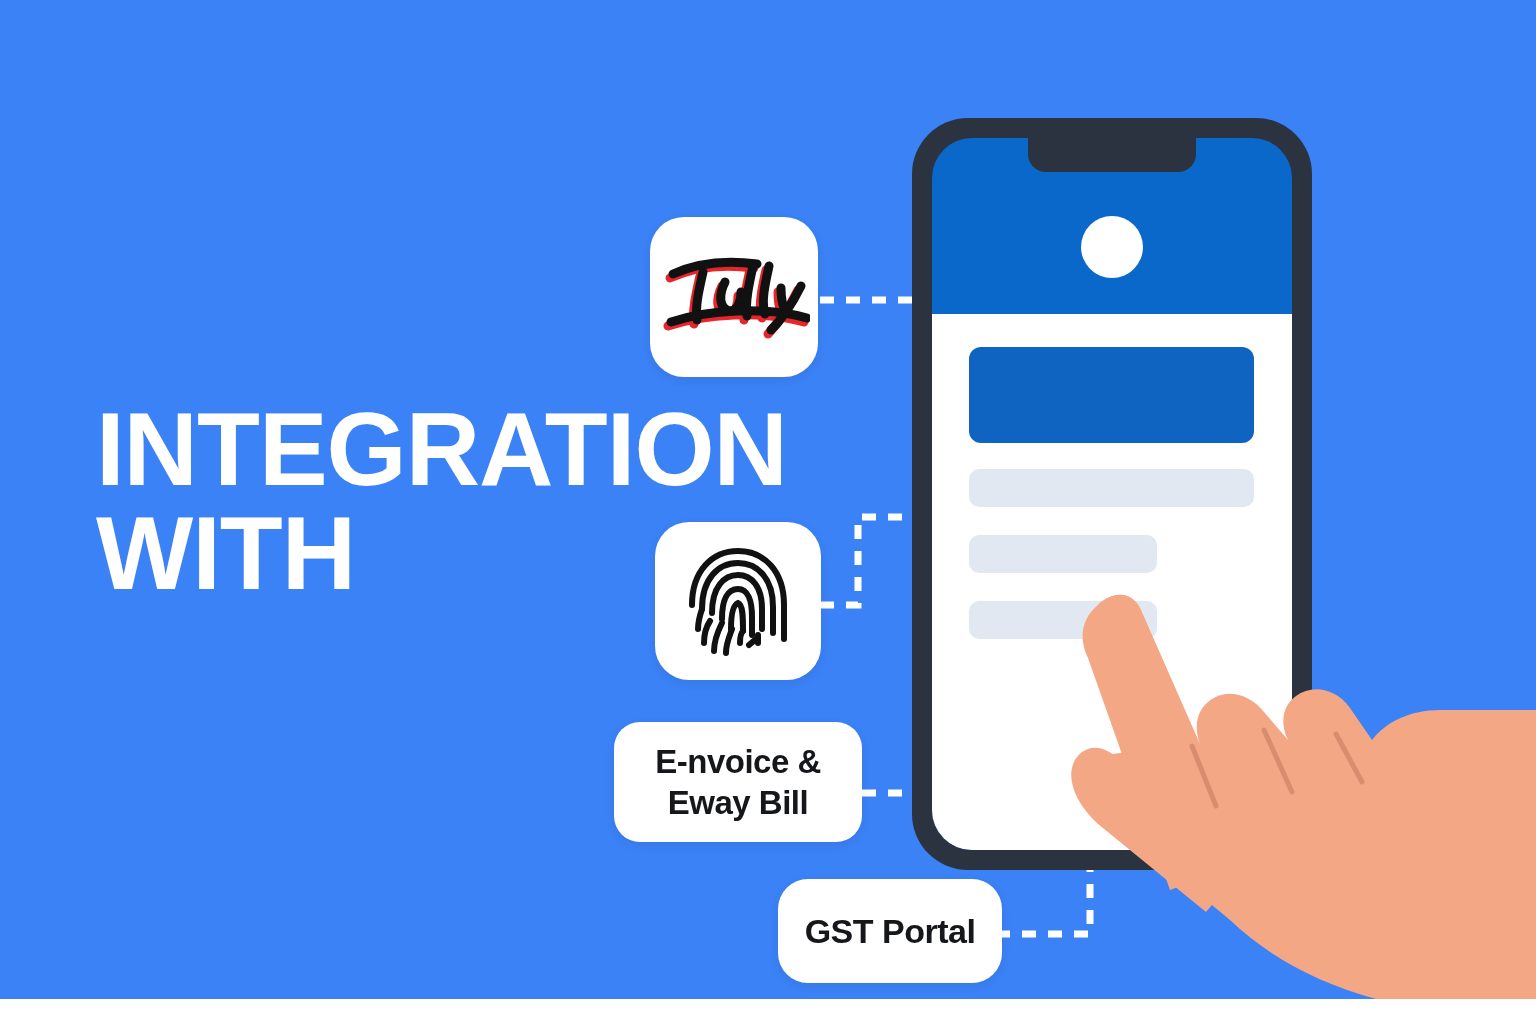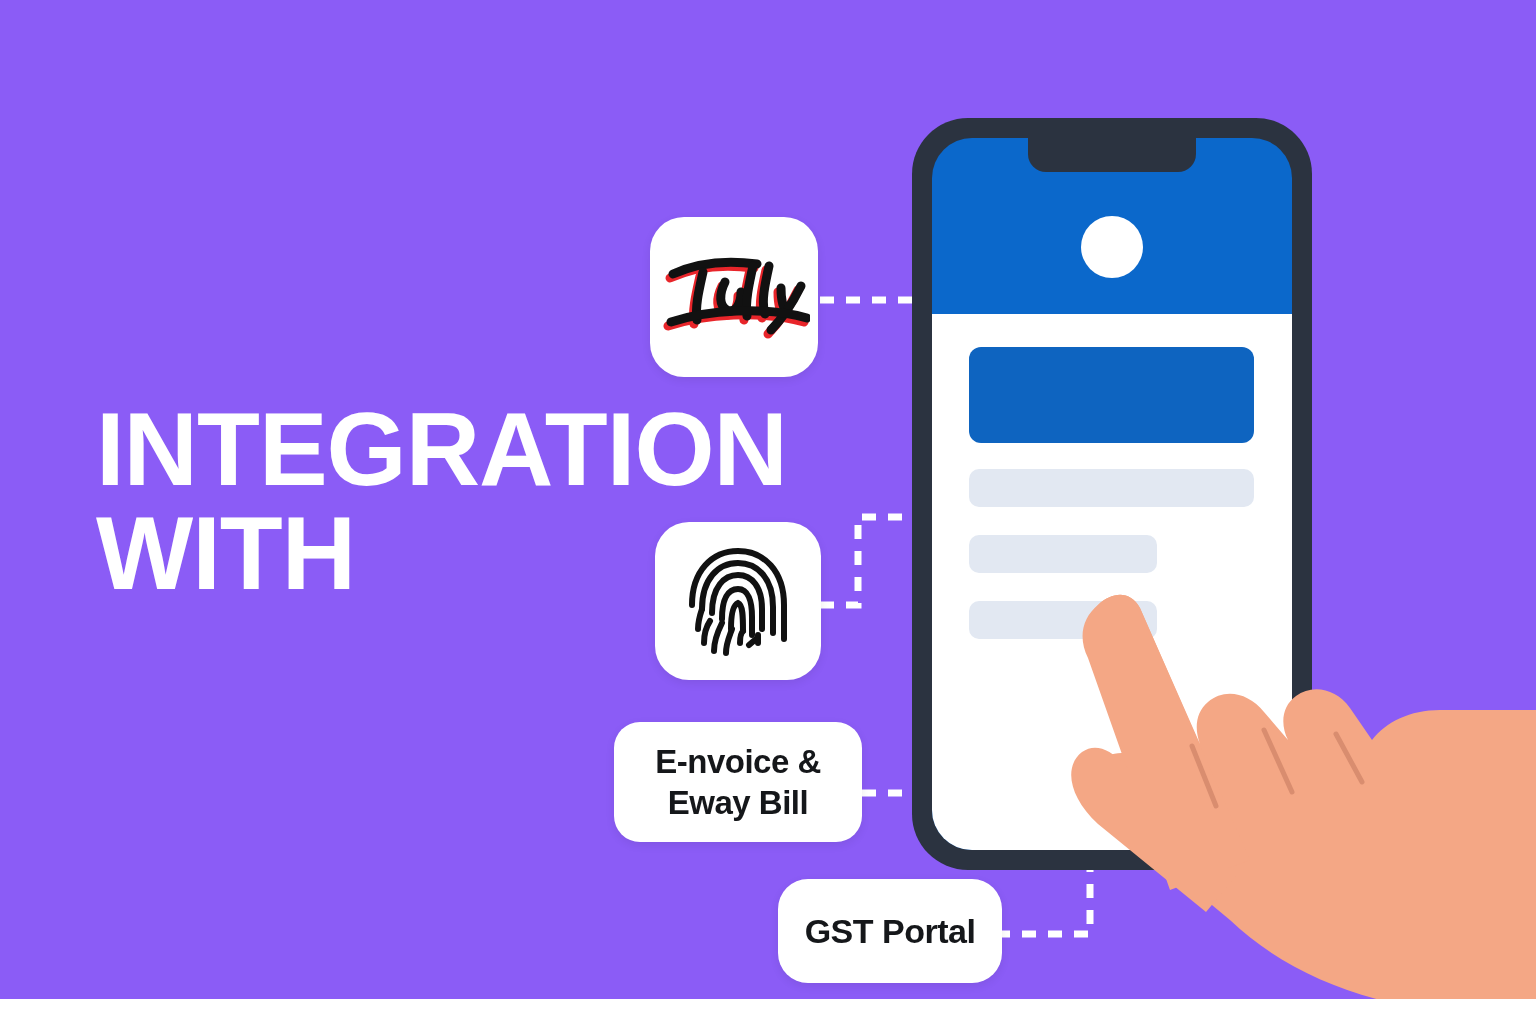--- a/index.html
+++ b/index.html
@@ -5,21 +5,21 @@
   html, body {
     margin: 0;
     padding: 0;
     background: #ffffff;
   }
   #stage {
     position: relative;
     width: 1536px;
     height: 999px;
     overflow: hidden;
-    background: #8b5cf6;
+    background: #3b82f6;
     font-family: "Liberation Sans", sans-serif;
   }
 
   
   #headline {
     position: absolute;
     left: 96px;
     top: 398px;
     width: 760px;
     color: #ffffff;

